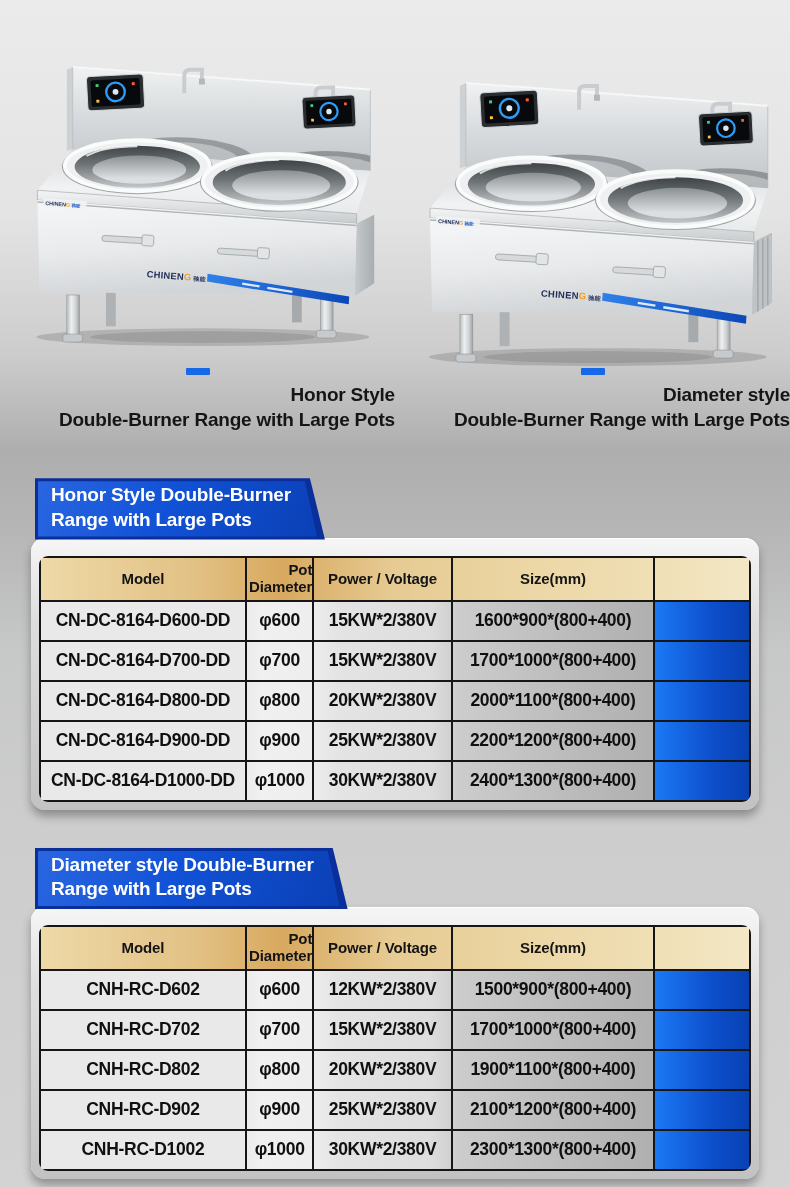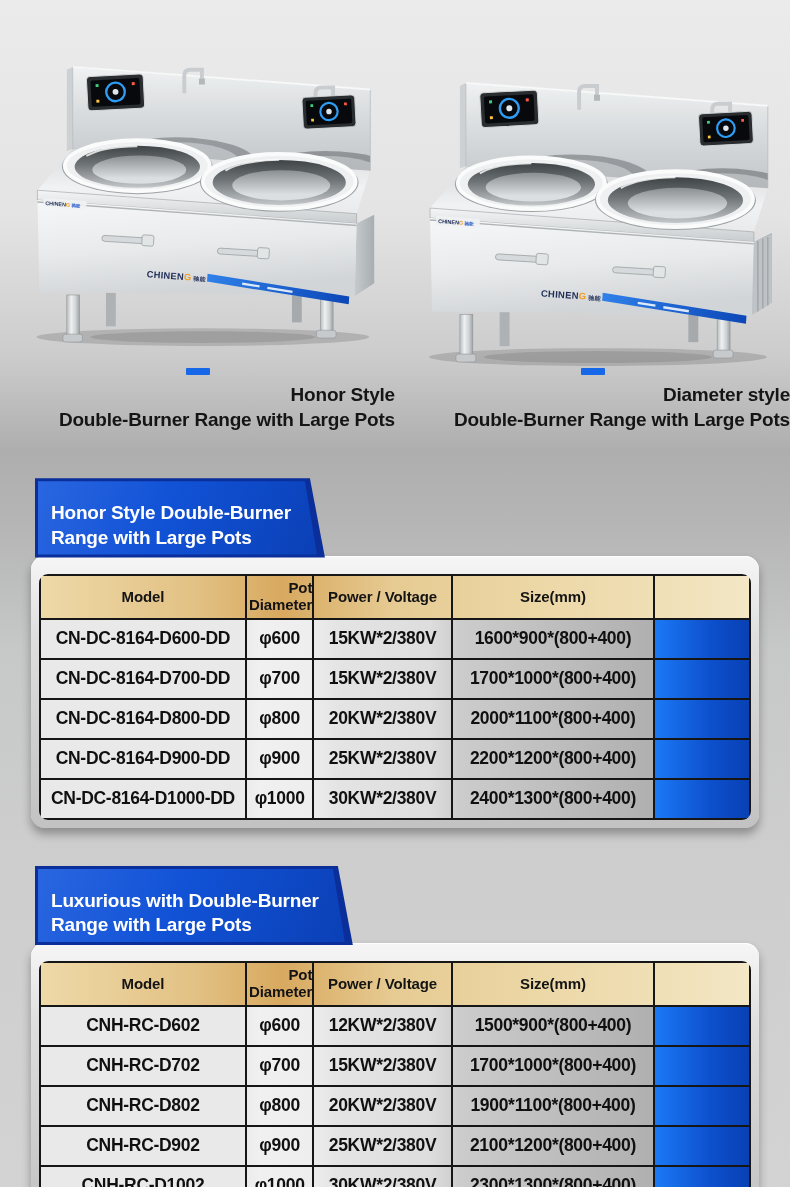--- a/index.html
+++ b/index.html
@@ -26,21 +26,21 @@
   .banner {
     position:relative; z-index:3; margin-left:35px; width:max-content;
     background:#0a2f9b;
     clip-path: polygon(0 0, calc(100% - 15px) 0, 100% 100%, 0 100%);
     padding:3px 8px 3px 3px;
     filter: drop-shadow(3px 4px 3px rgba(0,0,0,0.35));
   }
   .banner-in {
     background: linear-gradient(115deg, #2a66e0 0%, #1152d6 45%, #0b40b6 100%);
     clip-path: polygon(0 0, calc(100% - 12px) 0, 100% 100%, 0 100%);
-    padding:20px 26px 4px 13px;
+    padding:2px 26px 4px 13px;
   }
   .banner-line { display:block; font-size:19px; font-weight:bold; color:#ffffff; line-height:1.3; letter-spacing:-0.2px; }
 
   
   .tbl-frame {
     position:relative; z-index:2; width:728px; margin:-2px auto 0;
     border-radius:14px; padding:18px 8px 8px;
     background: linear-gradient(180deg,#f6f6f6 0%, #dedede 30%, #c2c2c2 100%);
     box-shadow: 0 6px 10px rgba(0,0,0,0.32), inset 0 1px 0 #ffffff;
   }
@@ -303,21 +303,21 @@
             </tr>
           </tbody>
         </table>
       </div>
     </div>
   </section>
 
   <section class="spec-section sec-2">
     <div class="banner">
       <div class="banner-in">
-        <span class="banner-line">Luxurious with Double-Burner</span>
+        <span class="banner-line">Diameter style Double-Burner</span>
         <span class="banner-line">Range with Large Pots</span>
       </div>
     </div>
     <div class="tbl-frame">
       <div class="tbl-clip">
         <table class="spec">
           <colgroup>
               <col style="width:29%">
               <col style="width:9.5%">
               <col style="width:19.5%">

